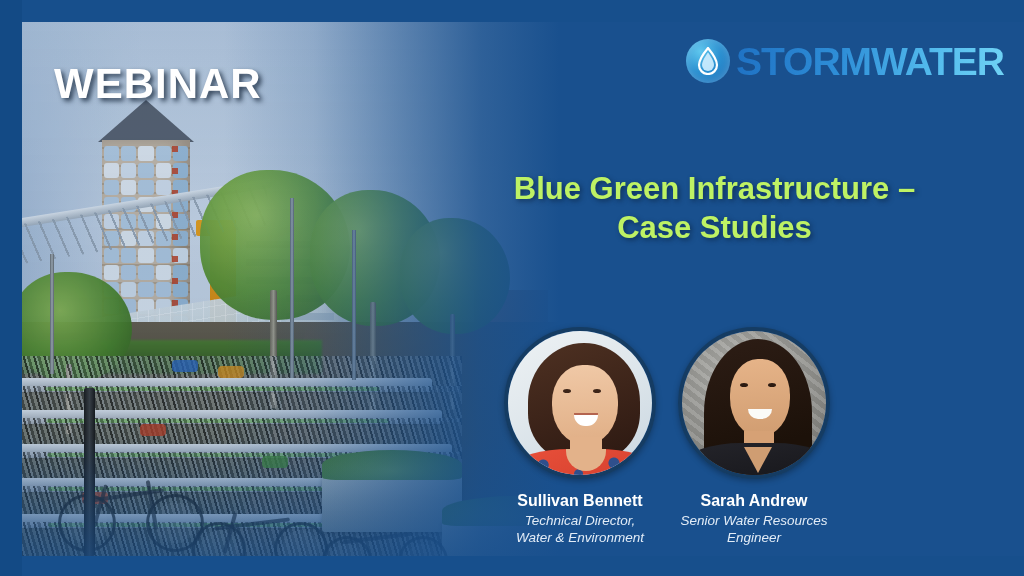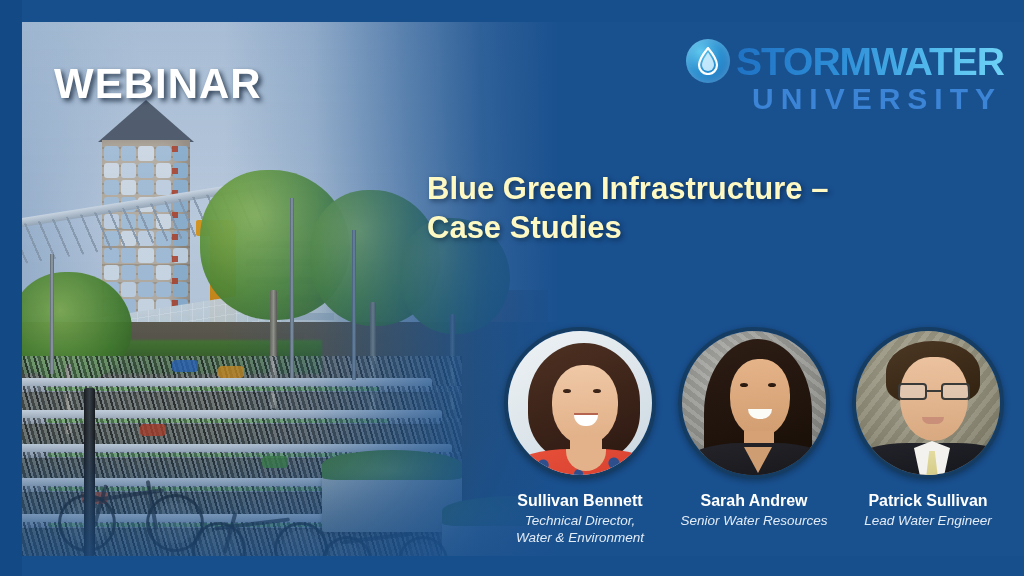--- a/index.html
+++ b/index.html
@@ -335,22 +335,22 @@
     margin-top:1px; margin-right:2px;
     font-size:30px; font-weight:bold; color:#3c84d6;
     letter-spacing:7px; line-height:1;
     font-family:"Liberation Sans", sans-serif;
   }
 
   
   .title{
     position:absolute; right:22px; top:148px;
     width:575px;
-    text-align:left;
-    color:#fef9c3;
+    text-align:center;
+    color:#bef264;
     font-size:31px; font-weight:bold; line-height:1.25;
     text-shadow:2px 2px 5px rgba(8,28,55,.6);
     font-family:"Liberation Sans", sans-serif;
   }
 
   
   .speakers{
     position:absolute; left:468px; top:305px;
     width:534px; height:230px;
     display:flex; justify-content:flex-start; gap:14px; padding-left:10px;
@@ -675,21 +675,20 @@
     <div class="logo">
       <div class="logo-row">
         <span class="logo-badge">
           <svg width="24" height="28" viewBox="0 0 24 28" aria-hidden="true">
             <path d="M12 1 C12 1 3 12 3 18 a9 9 0 0 0 18 0 C21 12 12 1 12 1 Z" fill="none" stroke="#ffffff" stroke-width="2.2"></path>
             <path d="M12 5.5 C12 5.5 6 13 6 18 a6 6 0 0 0 12 0 C18 13 12 5.5 12 5.5 Z" fill="#cfeeff" opacity="0.9"></path>
           </svg>
         </span>
         <span class="logo-wordmark">STORMWATER</span>
       </div>
-      <div class="logo-sub">UNIVERSITY</div>
     </div>
 
     <div class="title">
       <div>Blue Green Infrastructure –</div>
       <div>Case Studies</div>
     </div>
 
     <div class="speakers">
 
       <div class="speaker">
@@ -723,40 +722,20 @@
               <span class="s2-eye e2"></span>
             <span class="s2-smile"></span>
             <span class="s2-neck"></span>
             <span class="s2-top"></span>
             <span class="s2-v"></span>
           </div>
         </div>
         <div class="sp-name">Sarah Andrew</div>
         <div class="sp-role">
           <div>Senior Water Resources</div>
-        </div>
-      </div>
-
-      <div class="speaker">
-        <div class="sp-photo">
-          <div class="sp-inner">
-            <span class="bg-3"></span>
-            <span class="s3-hair"></span>
-            <span class="s3-face"></span>
-            <span class="s3-glasses">
-                <i class="g1"></i>
-                <i class="g2"></i>
-              </span>
-            <span class="s3-smile"></span>
-            <span class="s3-suit"></span>
-            <span class="s3-shirt"></span>
-            <span class="s3-tie"></span>
-          </div>
-        </div>
-        <div class="sp-name">Patrick Sullivan</div>
-        <div class="sp-role">
-          <div>Lead Water Engineer</div>
-        </div>
-      </div>
+          <div>Engineer</div>
+        </div>
+      </div>
+
 
     </div>
   </div>
 </div>
 
 </body></html>

